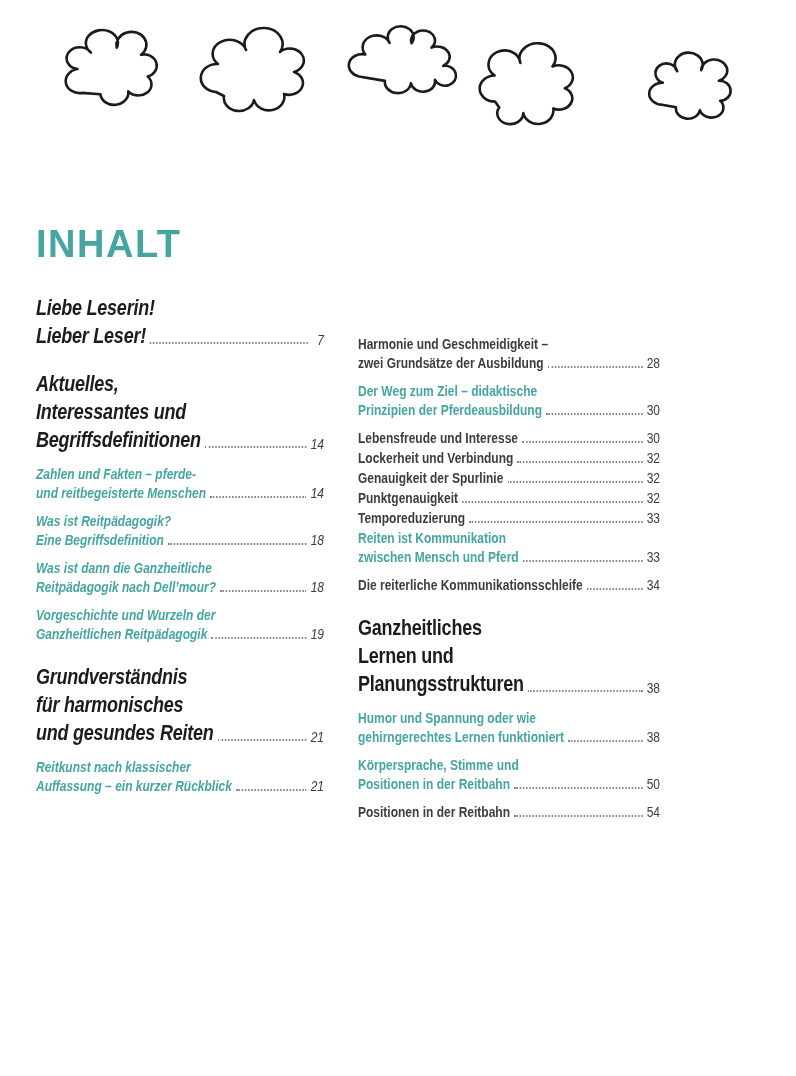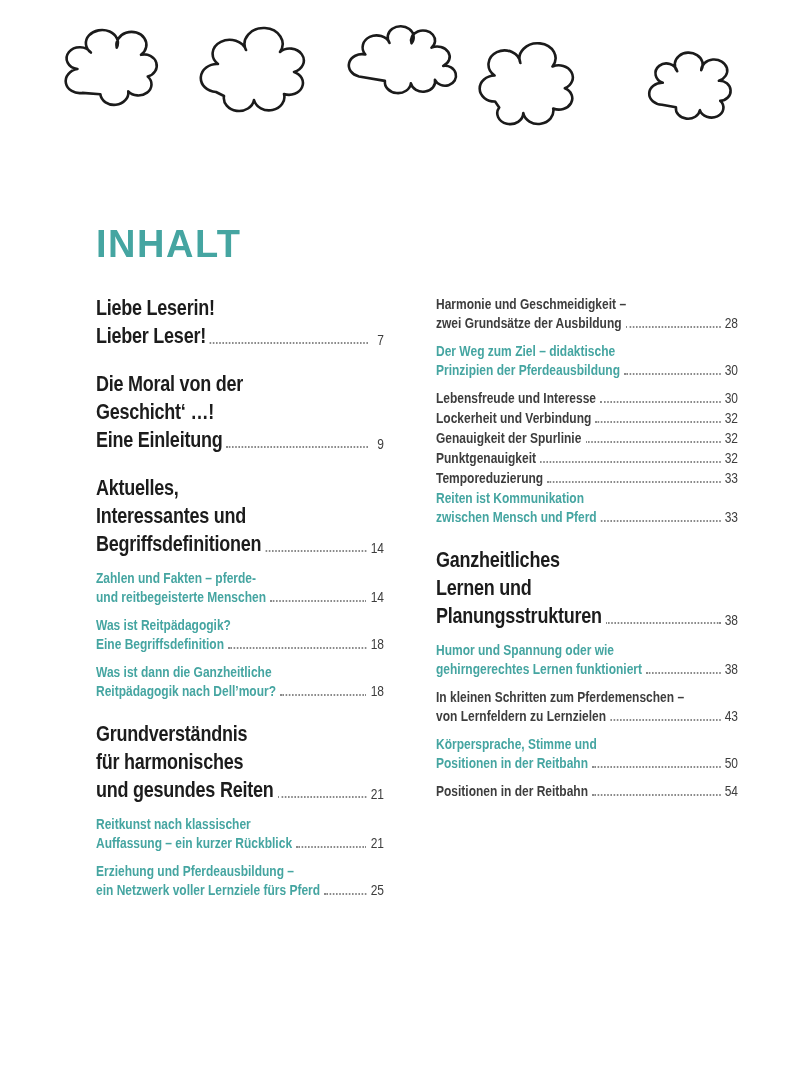--- a/index.html
+++ b/index.html
@@ -13,31 +13,31 @@
   body{font-family:"Liberation Sans",sans-serif;}
   .page{
     position:relative;
     width:796px;height:1076px;
     margin:0 auto;
     background:#ffffff;
     overflow:hidden;
   }
   .clouds{position:absolute;top:6px;left:0;width:796px;height:140px;}
   .clouds path{fill:#ffffff;stroke:#1b1b1b;stroke-width:2.6;stroke-linejoin:round;stroke-linecap:round;}
-  .content{padding:224px 84px 0 96px;}
+  .content{padding:224px 84px 0 36px;}
   .toc-title{
     color:var(--accent);
     font-size:38px;line-height:40px;
     font-weight:800;letter-spacing:1.5px;
     margin-bottom:30px;
   }
   .columns{display:flex;}
   .col{overflow:visible;}
-  .col-left{width:288px;margin-right:52px;flex:0 0 288px;}
-  .col-right{width:302px;flex:0 0 302px;}
+  .col-left{width:288px;margin-right:34px;flex:0 0 288px;font-style:italic;}
+  .col-right{width:302px;flex:0 0 302px;margin-top:40px;}
 
   .entry{margin:0 0 9px 0;}
   .entry.sub{margin-bottom:1px;}
   .entry.chapter{margin:20px 0 10px 0;}
   .col > .entry:first-child{margin-top:0;}
 
   
   .line,.lastline{
     width:125%;
     transform:scaleX(0.8);
@@ -98,29 +98,20 @@
       <div class="col col-left" id="col-left">
           <div class="entry chapter">
             <div class="line">Liebe Leserin!</div>
             <div class="lastline">
               <span class="txt">Lieber Leser!</span>
               <span class="dots"></span>
               <span class="pg">7</span>
             </div>
           </div>
           <div class="entry chapter">
-            <div class="line">Die Moral von der</div>
-            <div class="line">Geschicht‘ …!</div>
-            <div class="lastline">
-              <span class="txt">Eine Einleitung</span>
-              <span class="dots"></span>
-              <span class="pg">9</span>
-            </div>
-          </div>
-          <div class="entry chapter">
             <div class="line">Aktuelles,</div>
             <div class="line">Interessantes und</div>
             <div class="lastline">
               <span class="txt">Begriffsdefinitionen</span>
               <span class="dots"></span>
               <span class="pg">14</span>
             </div>
           </div>
           <div class="entry teal">
             <div class="line">Zahlen und Fakten – pferde-</div>
@@ -139,43 +130,43 @@
             </div>
           </div>
           <div class="entry teal">
             <div class="line">Was ist dann die Ganzheitliche</div>
             <div class="lastline">
               <span class="txt">Reitpädagogik nach Dell’mour?</span>
               <span class="dots"></span>
               <span class="pg">18</span>
             </div>
           </div>
+          <div class="entry teal">
+            <div class="line">Vorgeschichte und Wurzeln der</div>
+            <div class="lastline">
+              <span class="txt">Ganzheitlichen Reitpädagogik</span>
+              <span class="dots"></span>
+              <span class="pg">19</span>
+            </div>
+          </div>
           <div class="entry chapter">
             <div class="line">Grundverständnis</div>
             <div class="line">für harmonisches</div>
             <div class="lastline">
               <span class="txt">und gesundes Reiten</span>
               <span class="dots"></span>
               <span class="pg">21</span>
             </div>
           </div>
           <div class="entry teal">
             <div class="line">Reitkunst nach klassischer</div>
             <div class="lastline">
               <span class="txt">Auffassung – ein kurzer Rückblick</span>
               <span class="dots"></span>
               <span class="pg">21</span>
-            </div>
-          </div>
-          <div class="entry teal">
-            <div class="line">Erziehung und Pferdeausbildung –</div>
-            <div class="lastline">
-              <span class="txt">ein Netzwerk voller Lernziele fürs Pferd</span>
-              <span class="dots"></span>
-              <span class="pg">25</span>
             </div>
           </div>
         </div>
       <div class="col col-right" id="col-right">
           <div class="entry dark">
             <div class="line">Harmonie und Geschmeidigkeit –</div>
             <div class="lastline">
               <span class="txt">zwei Grundsätze der Ausbildung</span>
               <span class="dots"></span>
               <span class="pg">28</span>
@@ -225,43 +216,42 @@
             </div>
           </div>
           <div class="entry teal">
             <div class="line">Reiten ist Kommunikation</div>
             <div class="lastline">
               <span class="txt">zwischen Mensch und Pferd</span>
               <span class="dots"></span>
               <span class="pg">33</span>
             </div>
           </div>
+          <div class="entry sub">
+            <div class="lastline">
+              <span class="txt">Die reiterliche Kommunikationsschleife</span>
+              <span class="dots"></span>
+              <span class="pg">34</span>
+            </div>
+          </div>
           <div class="entry chapter">
             <div class="line">Ganzheitliches</div>
             <div class="line">Lernen und</div>
             <div class="lastline">
               <span class="txt">Planungsstrukturen</span>
               <span class="dots"></span>
               <span class="pg">38</span>
             </div>
           </div>
           <div class="entry teal">
             <div class="line">Humor und Spannung oder wie</div>
             <div class="lastline">
               <span class="txt">gehirngerechtes Lernen funktioniert</span>
               <span class="dots"></span>
               <span class="pg">38</span>
-            </div>
-          </div>
-          <div class="entry dark">
-            <div class="line">In kleinen Schritten zum Pferdemenschen –</div>
-            <div class="lastline">
-              <span class="txt">von Lernfeldern zu Lernzielen</span>
-              <span class="dots"></span>
-              <span class="pg">43</span>
             </div>
           </div>
           <div class="entry teal">
             <div class="line">Körpersprache, Stimme und</div>
             <div class="lastline">
               <span class="txt">Positionen in der Reitbahn</span>
               <span class="dots"></span>
               <span class="pg">50</span>
             </div>
           </div>

